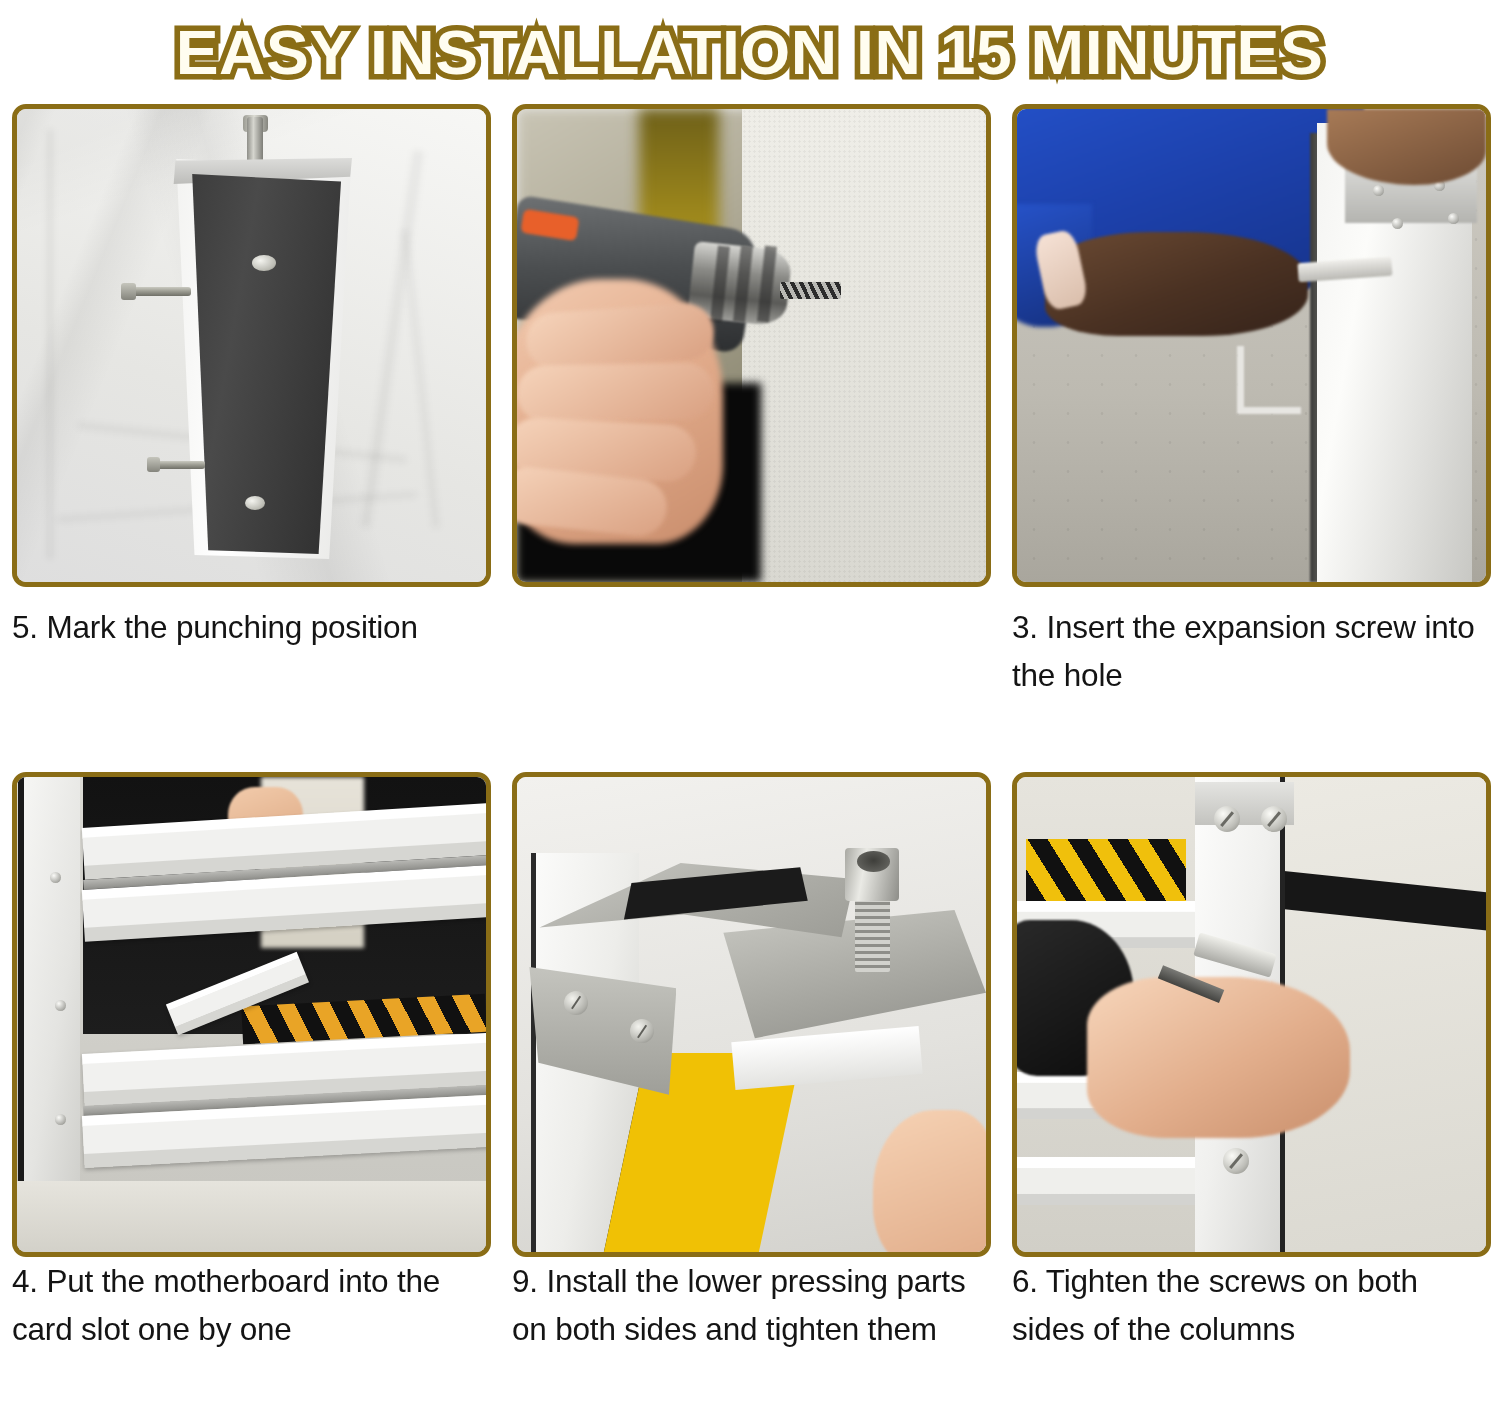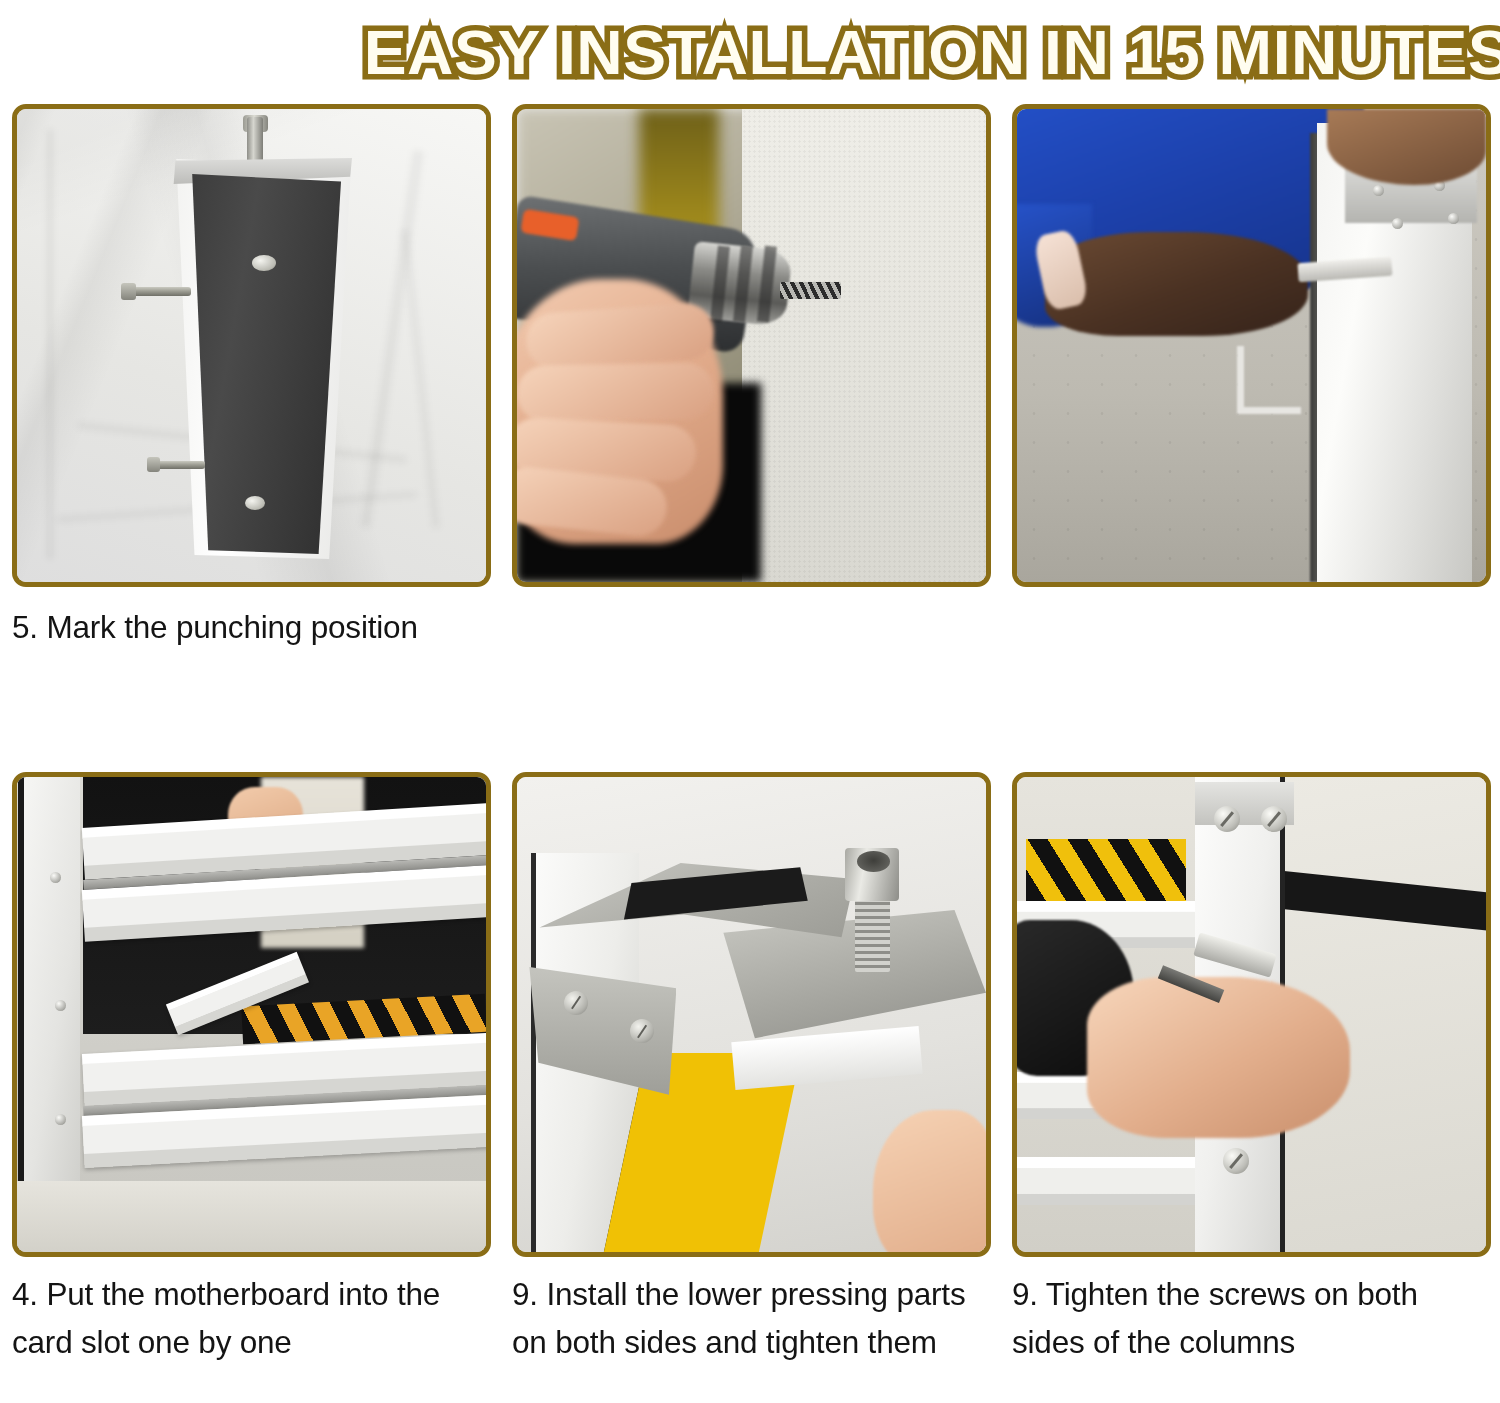--- a/index.html
+++ b/index.html
@@ -24,21 +24,21 @@
 
   
   .header {
     position: absolute;
     left: 0;
     top: 0;
     width: 1500px;
     height: 104px;
     display: flex;
     align-items: center;
-    justify-content: flex-end;
+    justify-content: center;
     background: #ffffff;
   }
   .headline {
     font-family: "Liberation Sans", sans-serif;
     font-weight: bold;
     font-size: 63px;
     letter-spacing: 0.5px;
     line-height: 1;
     color: #fffdf0;
     -webkit-text-stroke: 11px #8a6d16;
@@ -89,21 +89,21 @@
   .caption {
     margin-top: 17px;
     font-family: "Liberation Sans", sans-serif;
     font-size: 31.5px;
     line-height: 1.52;
     color: #141414;
     letter-spacing: -0.2px;
     max-width: 470px;
   }
   .step.row2 .caption {
-    margin-top: 14px;
+    margin-top: 1px;
   }
 
   
   .p1-bg {
     position: absolute; inset: 0;
     background:
       linear-gradient(112deg, rgba(0,0,0,0.045) 0 2%, rgba(0,0,0,0) 6% 18%, rgba(0,0,0,0.05) 22%, rgba(0,0,0,0) 30%),
       linear-gradient(74deg, rgba(0,0,0,0.0) 40%, rgba(0,0,0,0.06) 52%, rgba(0,0,0,0) 62%),
       linear-gradient(160deg, rgba(0,0,0,0.03) 0 8%, rgba(0,0,0,0) 20%),
       linear-gradient(200deg, #f7f7f5, #e6e6e3 60%, #dedede);
@@ -571,20 +571,21 @@
           <div class="p3-screw" style="left:89%;top:15%;"></div>
           <div class="p3-screw" style="left:80%;top:23%;"></div>
           <div class="p3-screw" style="left:92%;top:22%;"></div>
           <div class="p3-arm"></div>
           <div class="p3-cuff"></div>
           <div class="p3-hand-top"></div>
           <div class="p3-wrench"></div>
           <div class="p3-allen"></div>
         </div>
       </div>
+      <div class="caption">3. Insert the expansion screw into the hole</div>
     </div>
 
     <div class="step row2">
       <div class="frame">
         <div class="photo">
           <div class="p4-bg"></div>
           <div class="p4-dark-bg"></div>
           <div class="p4-person"></div>
           <div class="p4-hand"></div>
           <div class="p4-hazard"></div>
@@ -645,17 +646,17 @@
           <div class="p6-cap"></div>
           <div class="p6-screwhead" style="left:42%;top:6%;"></div>
           <div class="p6-screwhead" style="left:52%;top:6%;"></div>
           <div class="p6-sleeve"></div>
           <div class="p6-hand"></div>
           <div class="p6-tool-tip"></div>
           <div class="p6-tool"></div>
           <div class="p6-screwhead" style="left:44%;top:78%;"></div>
         </div>
       </div>
-      <div class="caption">9. Tighten the screws on both sides of the columns</div>
+      <div class="caption">6. Tighten the screws on both sides of the columns</div>
     </div>
 
   </div>
 </div>
 
 </body></html>

